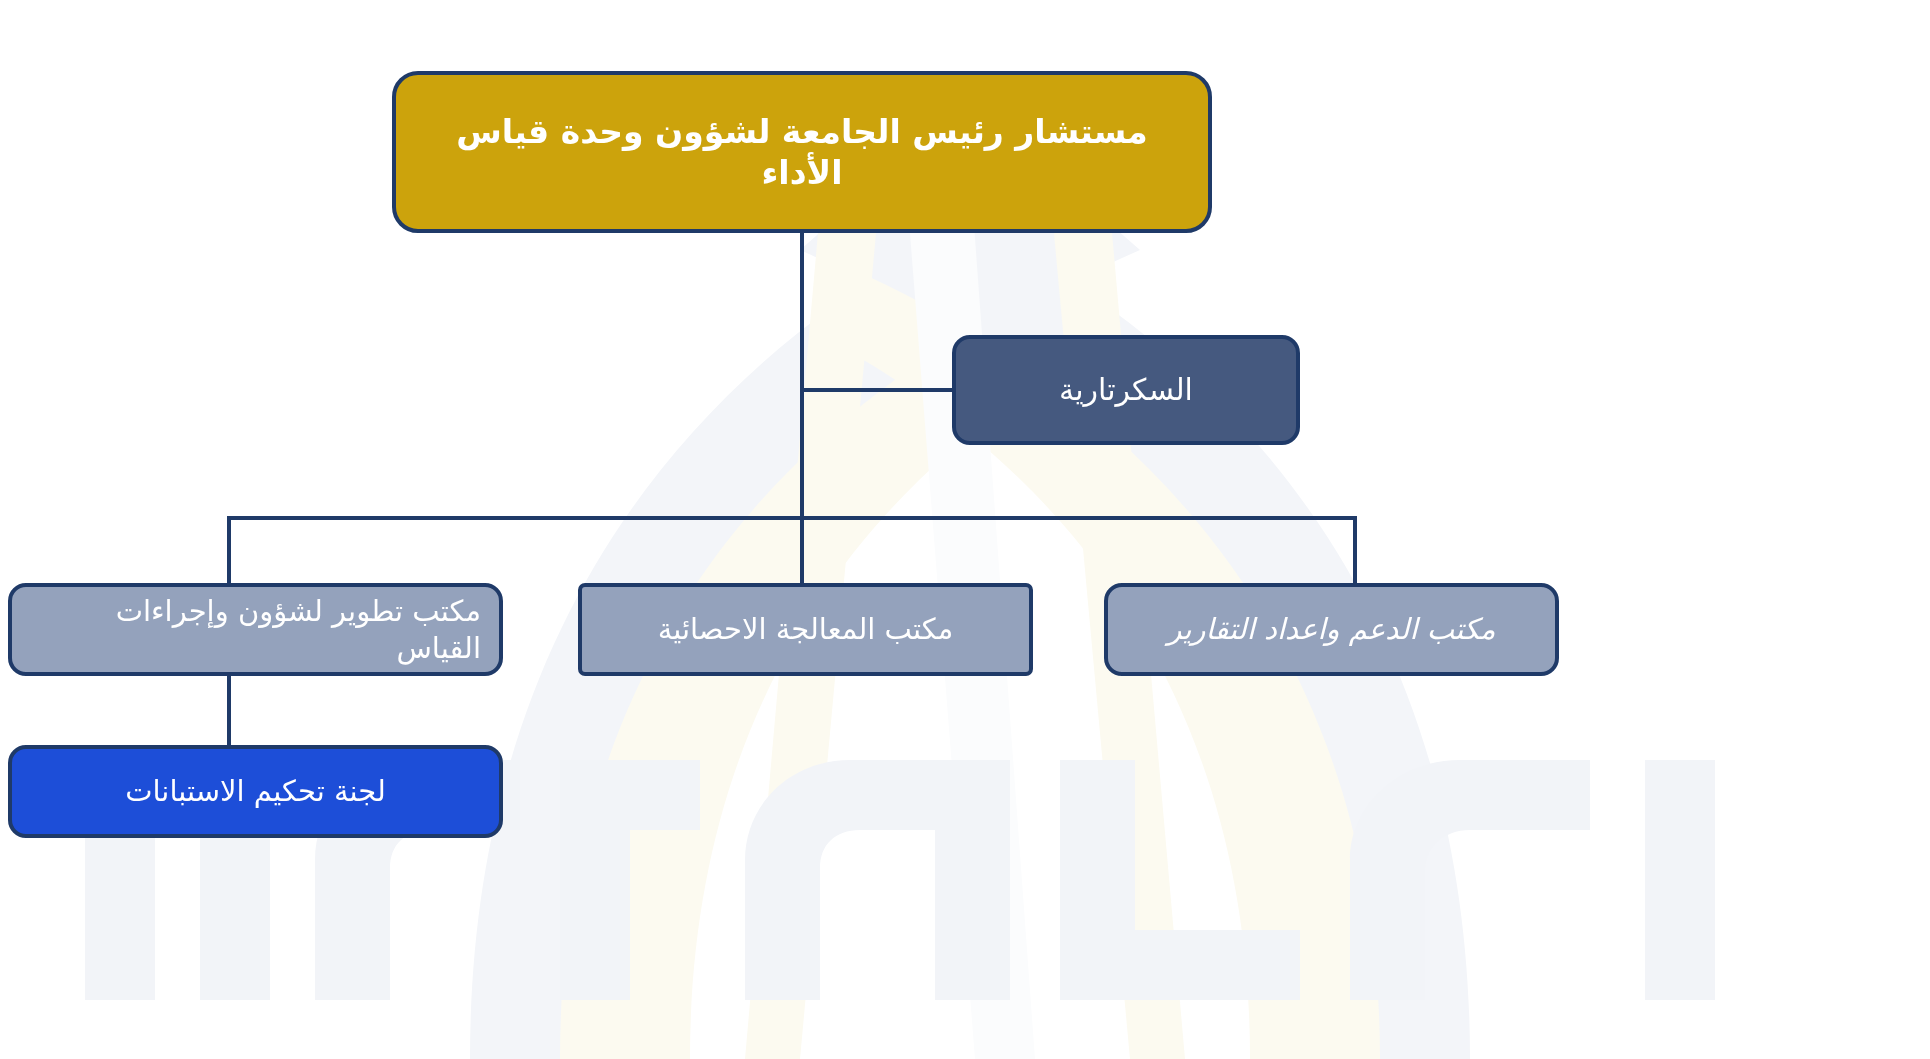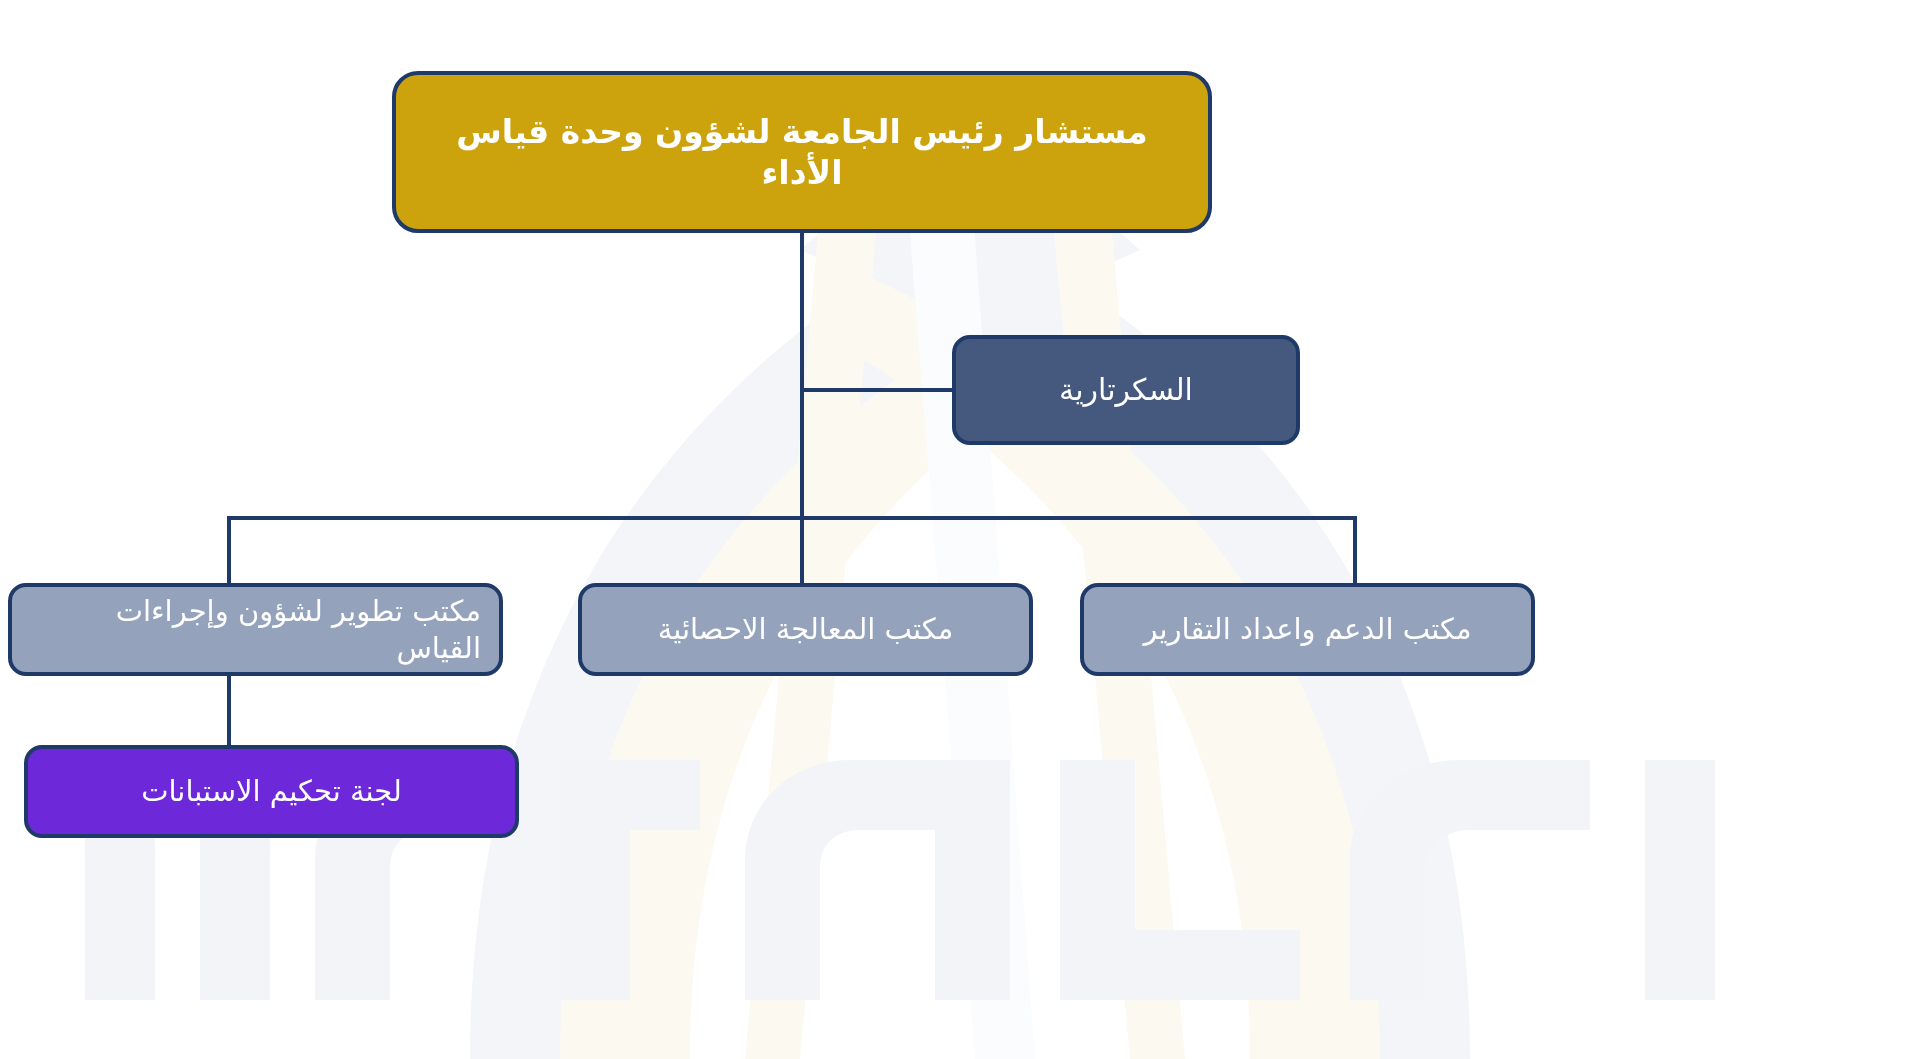--- a/index.html
+++ b/index.html
@@ -120,23 +120,23 @@
   <div class="node node-branch" style="left:952px; top:335px; width:348px; height:110px;
               background:#45597F; border-color:#1F3A68; border-width:4px;
               font-size:30px;">السكرتارية</div>
 
   <div class="node node-branch" style="left:8px; top:583px; width:495px; height:93px;
               background:#94A2BC; border-color:#1F3A68; border-width:4px;
               font-size:29px;">مكتب تطوير لشؤون وإجراءات القياس</div>
 
   <div class="node node-branch" style="left:578px; top:583px; width:455px; height:93px;
               background:#94A2BC; border-color:#1F3A68; border-width:4px;
-              font-size:29px;">مكتب المعالجة الاحصائية</div>
+              font-size:29px;border-radius:7px;">مكتب المعالجة الاحصائية</div>
 
-  <div class="node node-branch" style="left:1080px; top:583px; width:455px; height:93px;
+  <div class="node node-branch" style="left:1104px; top:583px; width:455px; height:93px;
               background:#94A2BC; border-color:#1F3A68; border-width:4px;
-              font-size:29px;">مكتب الدعم واعداد التقارير</div>
+              font-size:29px;font-style:italic;">مكتب الدعم واعداد التقارير</div>
 
   <div class="node node-leaf" style="left:8px; top:745px; width:495px; height:93px;
-              background:#6d28d9; border-color:#1F3A68; border-width:4px;
-              font-size:29px;margin-left:16px;">لجنة تحكيم الاستبانات</div>
+              background:#1d4ed8; border-color:#1F3A68; border-width:4px;
+              font-size:29px;">لجنة تحكيم الاستبانات</div>
 
 </div>
 
 </body></html>

